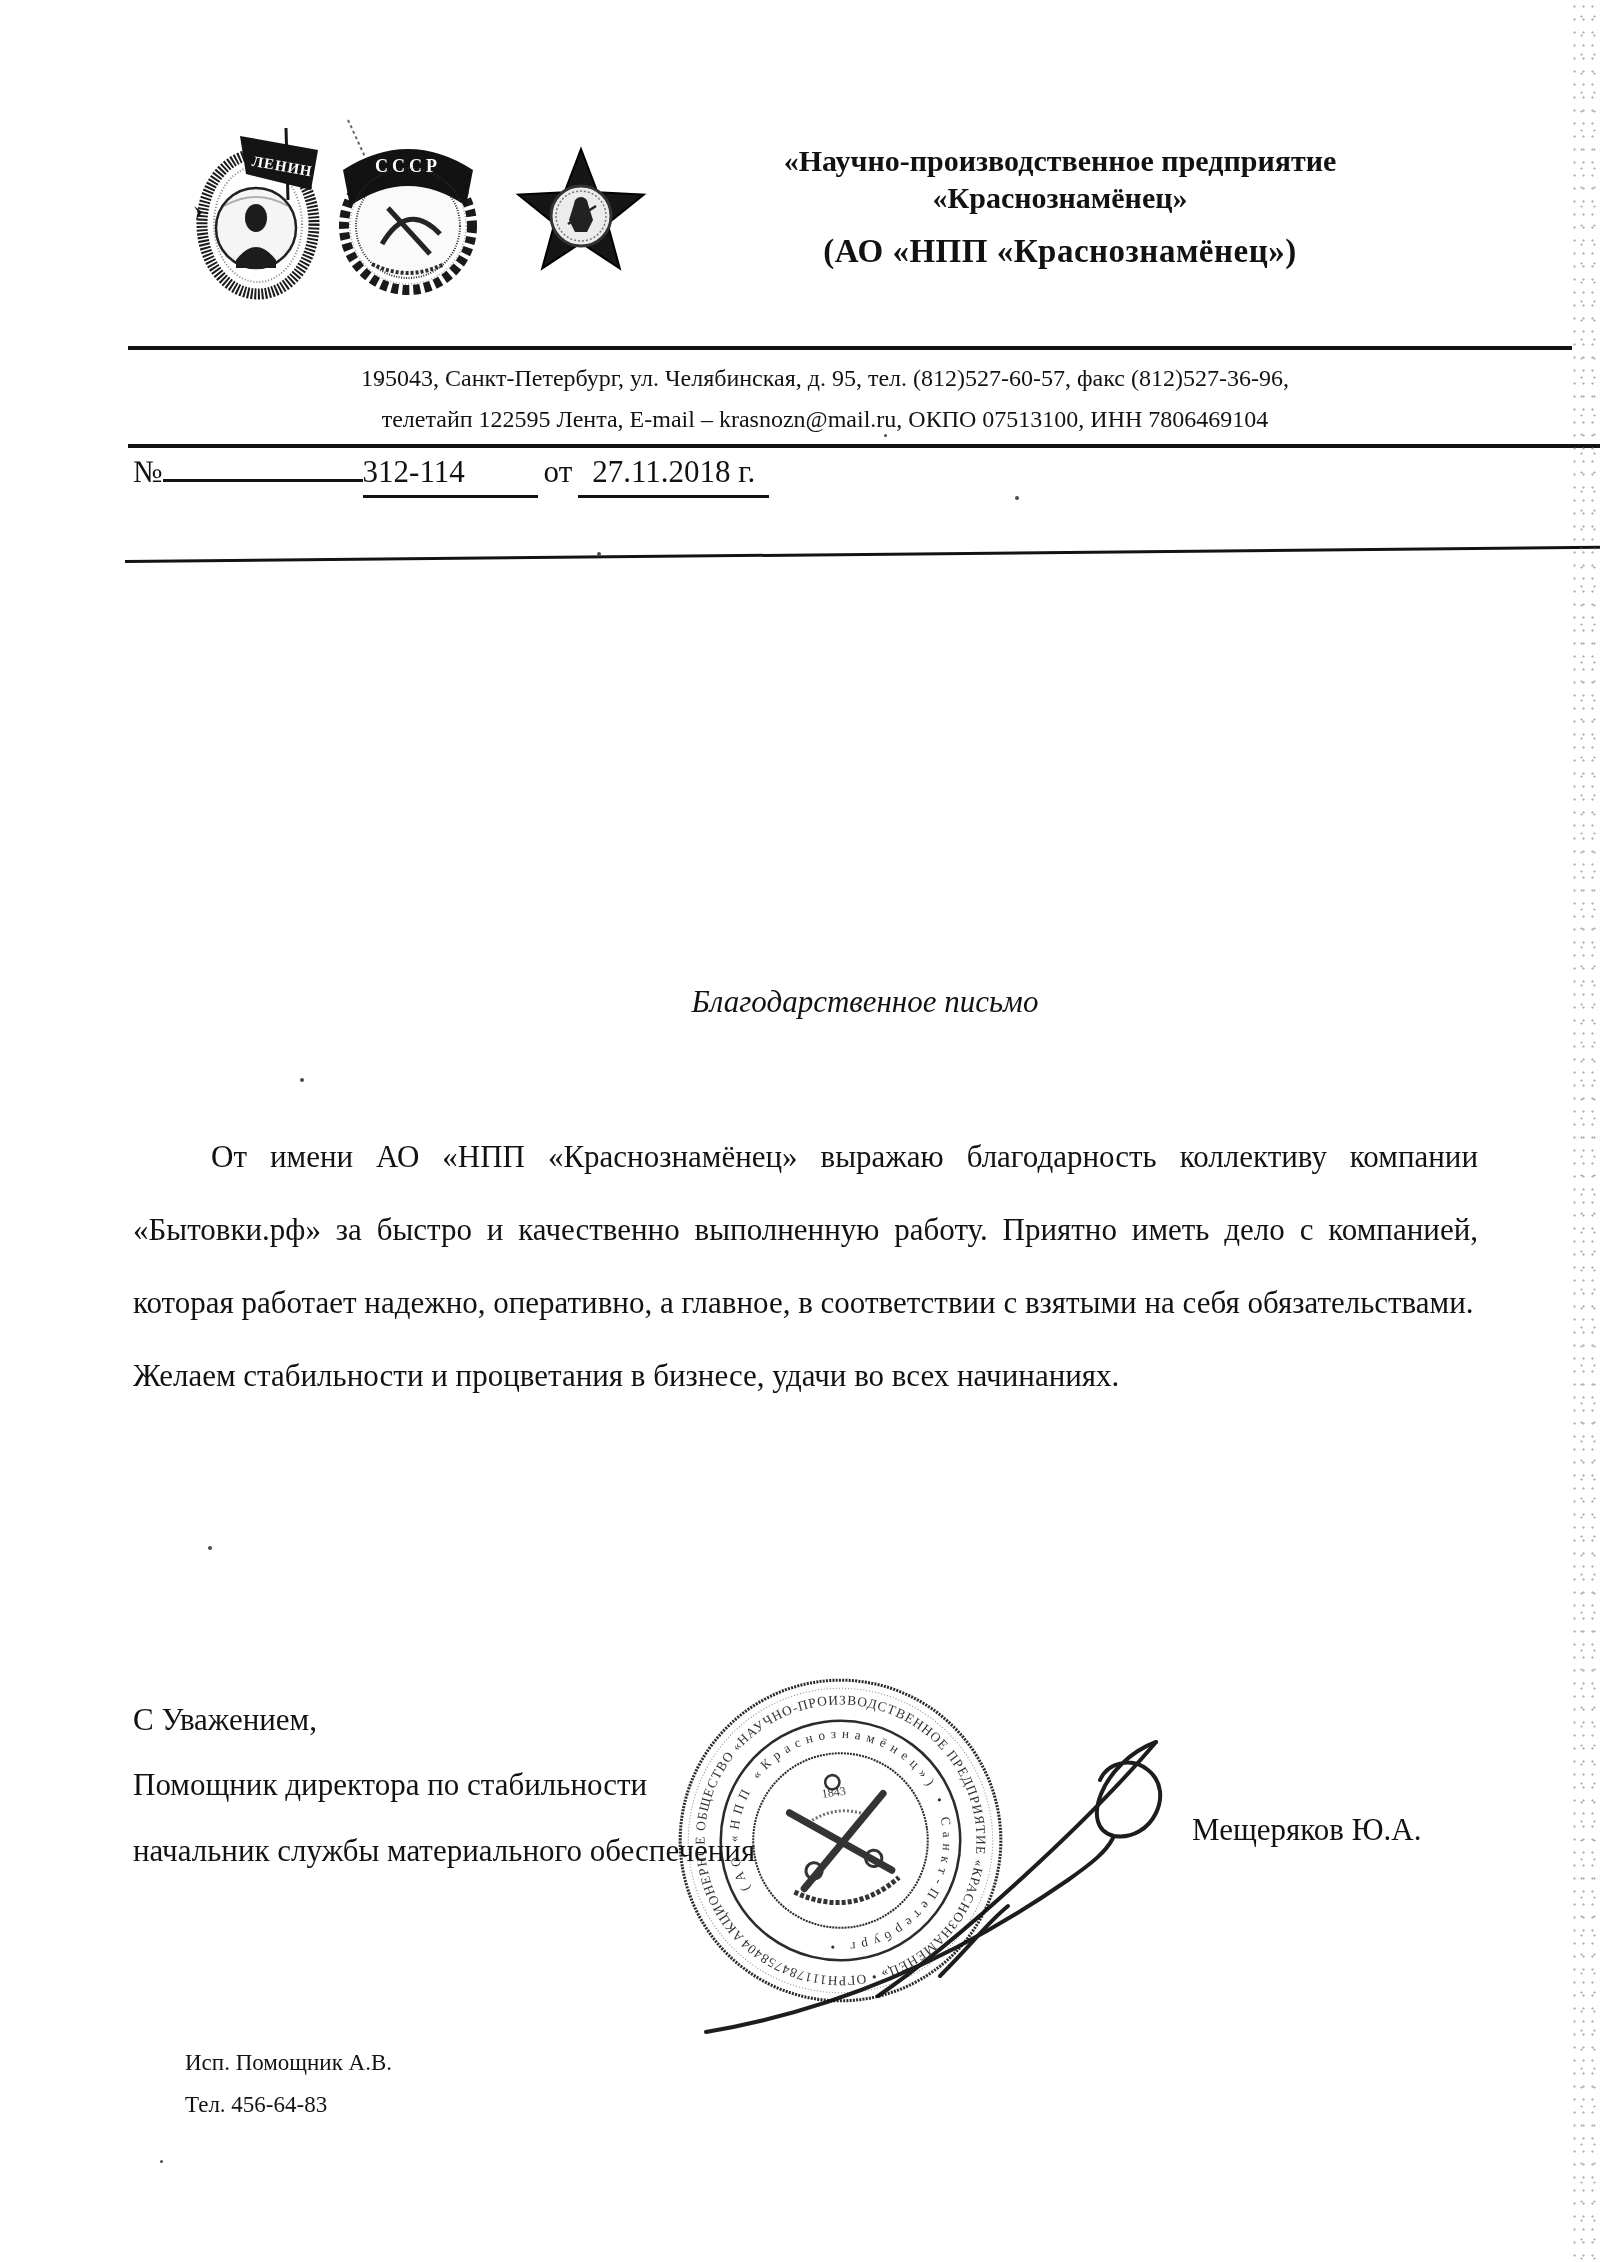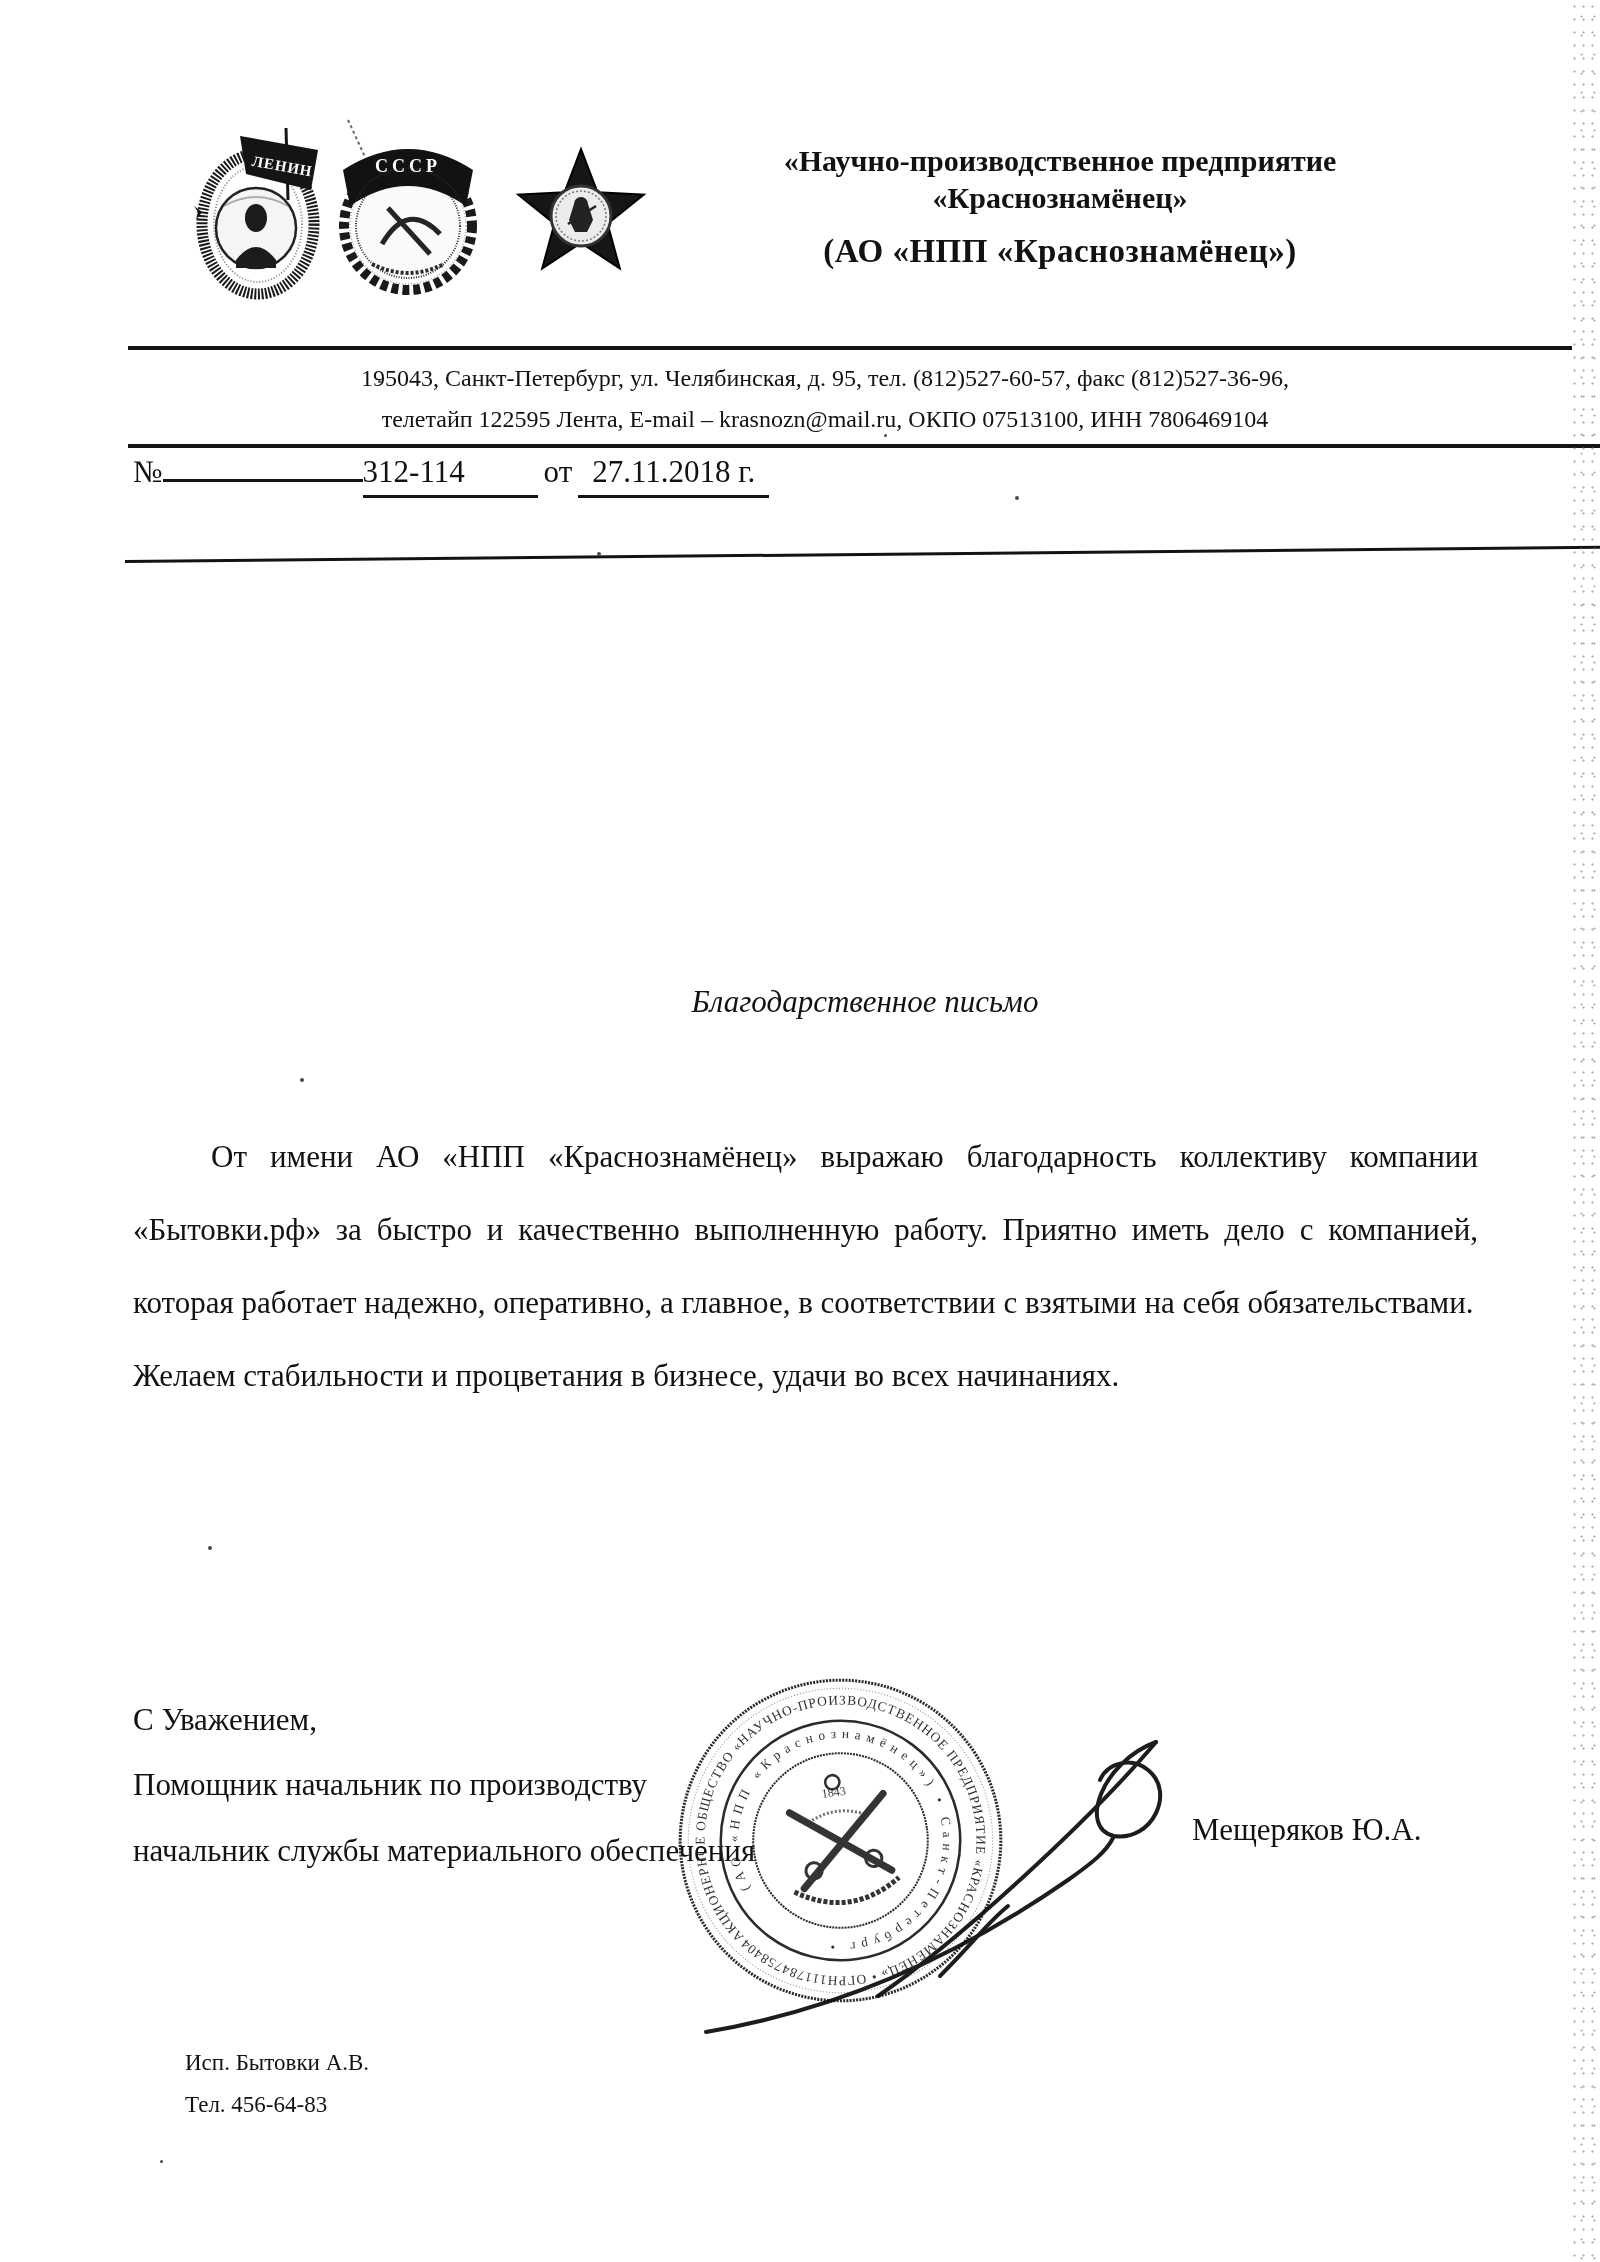--- a/index.html
+++ b/index.html
@@ -103,21 +103,21 @@
   <div class="hr" style="left:125px;top:560px;width:1478px;height:3px;transform:rotate(-0.55deg);transform-origin:left center;"></div>
 
   <div class="abs title">Благодарственное письмо</div>
 
   <div class="abs body-text">
     <p class="p1">От имени АО «НПП «Краснознамёнец» выражаю благодарность коллективу компании «Бытовки.рф» за быстро и качественно выполненную работу. Приятно иметь дело с компанией, которая работает надежно, оперативно, а главное, в соответствии с взятыми на себя обязательствами.</p>
     <p class="p2">Желаем стабильности и процветания в бизнесе, удачи во всех начинаниях.</p>
   </div>
 
   <div class="abs sig" style="left:133px;top:1662px;">С Уважением,</div>
-  <div class="abs sig" style="left:133px;top:1727px;">Помощник начальник по производству</div>
+  <div class="abs sig" style="left:133px;top:1727px;">Помощник директора по стабильности</div>
   <div class="abs sig" style="left:133px;top:1793px;">начальник службы материального обеспечения</div>
   <div class="abs sig" style="left:1192px;top:1772px;">Мещеряков Ю.А.</div>
 
   <svg class="abs stamp-wrap" viewBox="0 0 340 340">
     <g transform="rotate(-8 170 170)">
       <circle cx="170" cy="170" r="158" fill="none" stroke="#1a1a1a" stroke-width="3" stroke-dasharray="2 1.2"></circle>
       <circle cx="170" cy="170" r="150" fill="none" stroke="#1a1a1a" stroke-width="1" stroke-dasharray="1 2" opacity=".55"></circle>
       <circle cx="170" cy="170" r="118" fill="none" stroke="#1a1a1a" stroke-width="2.5"></circle>
       <circle cx="170" cy="170" r="86" fill="none" stroke="#1a1a1a" stroke-width="2" stroke-dasharray="2 1"></circle>
       <defs>
@@ -148,21 +148,21 @@
 
   <svg class="abs sig-svg" viewBox="0 0 560 430">
     <g fill="none" stroke="#0a0a0a" stroke-width="4" stroke-linecap="round" opacity=".92">
       <path d="M238,356 C320,300 452,178 516,102"></path>
       <path d="M516,102 C462,122 438,188 474,196 C512,202 536,152 508,130 C492,117 468,122 460,140"></path>
       <path d="M66,392 C210,368 330,308 428,240 C452,223 466,212 473,198"></path>
       <path d="M300,336 C336,300 346,284 368,266"></path>
     </g>
   </svg>
 
-  <div class="abs foot" style="left:185px;top:2050px;">Исп. Бытовки А.В.</div>
+  <div class="abs foot" style="left:185px;top:2050px;">Исп. Помощник А.В.</div>
   <div class="abs foot" style="left:185px;top:2092px;">Тел. 456-64-83</div>
 
   <div class="noise-strip abs"></div>
   <div class="speck" style="left:597px;top:552px;"></div>
   <div class="speck" style="left:1015px;top:496px;"></div>
   <div class="speck" style="left:300px;top:1078px;"></div>
   <div class="speck" style="left:208px;top:1546px;"></div>
   <div class="speck" style="left:884px;top:434px;width:3px;height:3px;"></div>
   <div class="speck" style="left:160px;top:2160px;width:3px;height:3px;"></div>
   <div class="speck" style="left:378px;top:380px;width:3px;height:3px;"></div>

